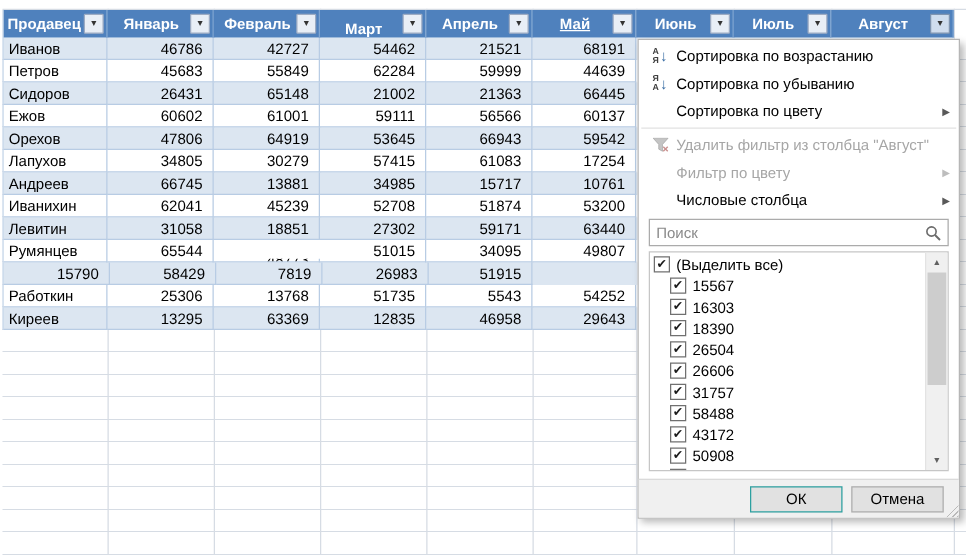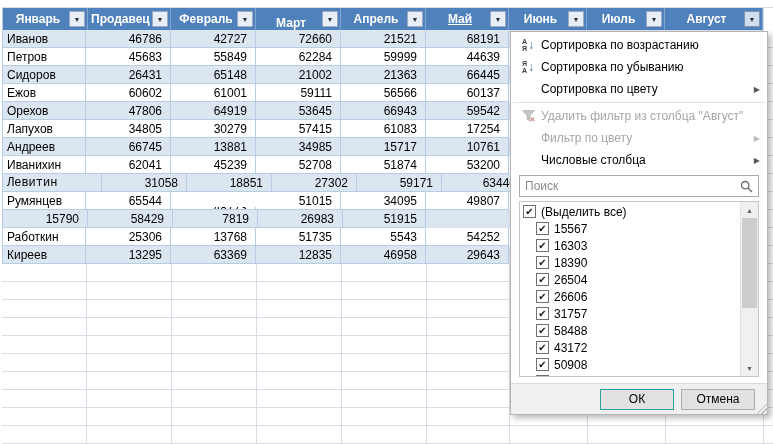--- a/index.html
+++ b/index.html
@@ -82,26 +82,26 @@
       <div class="grid-v" style="left: 341px;"></div>
       <div class="grid-v" style="left: 426px;"></div>
       <div class="grid-v" style="left: 509px;"></div>
       <div class="grid-v" style="left: 587px;"></div>
       <div class="grid-v" style="left: 665px;"></div>
       <div class="grid-v" style="left: 763px;"></div>
     </div>
 
   <div class="table">
     <div class="hdr">
+        <div class="hdr-cell first" style="width: 83px;">
+          <span>Продавец</span>
+          <span class="filter-btn">▼</span>
+        </div>
         <div class="hdr-cell" style="width: 85px;">
           <span>Январь</span>
-          <span class="filter-btn">▼</span>
-        </div>
-        <div class="hdr-cell first" style="width: 83px;">
-          <span>Продавец</span>
           <span class="filter-btn">▼</span>
         </div>
         <div class="hdr-cell" style="width: 85px;">
           <span>Февраль</span>
           <span class="filter-btn">▼</span>
         </div>
         <div class="hdr-cell" style="width: 85px; align-items: flex-end;">
           <span>Март</span>
           <span class="filter-btn">▼</span>
         </div>
@@ -124,21 +124,21 @@
         <div class="hdr-cell" style="width: 98px;">
           <span>Август</span>
           <span class="filter-btn active">▼</span>
         </div>
       </div>
     <div>
         <div class="data-row band">
           <div class="cell name" style="width: 83px;">Иванов</div>
           <div class="cell num" style="width: 85px;">46786</div>
           <div class="cell num" style="width: 85px;">42727</div>
-          <div class="cell num" style="width: 85px;">72660</div>
+          <div class="cell num" style="width: 85px;">54462</div>
           <div class="cell num" style="width: 85px;">21521</div>
           <div class="cell num" style="width: 83px;">68191</div>
         </div>
         <div class="data-row">
           <div class="cell name" style="width: 83px;">Петров</div>
           <div class="cell num" style="width: 85px;">45683</div>
           <div class="cell num" style="width: 85px;">55849</div>
           <div class="cell num" style="width: 85px;">62284</div>
           <div class="cell num" style="width: 85px;">59999</div>
           <div class="cell num" style="width: 83px;">44639</div>
@@ -185,21 +185,21 @@
         </div>
         <div class="data-row">
           <div class="cell name" style="width: 83px;">Иванихин</div>
           <div class="cell num" style="width: 85px;">62041</div>
           <div class="cell num" style="width: 85px;">45239</div>
           <div class="cell num" style="width: 85px;">52708</div>
           <div class="cell num" style="width: 85px;">51874</div>
           <div class="cell num" style="width: 83px;">53200</div>
         </div>
         <div class="data-row band">
-          <div class="cell name" style="width: 99px; font-family: Liberation Mono, monospace;">Левитин</div>
+          <div class="cell name" style="width: 83px;">Левитин</div>
           <div class="cell num" style="width: 85px;">31058</div>
           <div class="cell num" style="width: 85px;">18851</div>
           <div class="cell num" style="width: 85px;">27302</div>
           <div class="cell num" style="width: 85px;">59171</div>
           <div class="cell num" style="width: 83px;">63440</div>
         </div>
         <div class="data-row">
           <div class="cell name" style="width: 83px;">Румянцев</div>
           <div class="cell num" style="width: 85px;">65544</div>
           <div class="cell num" style="width: 85px; margin-top: 15px;">48773</div>

